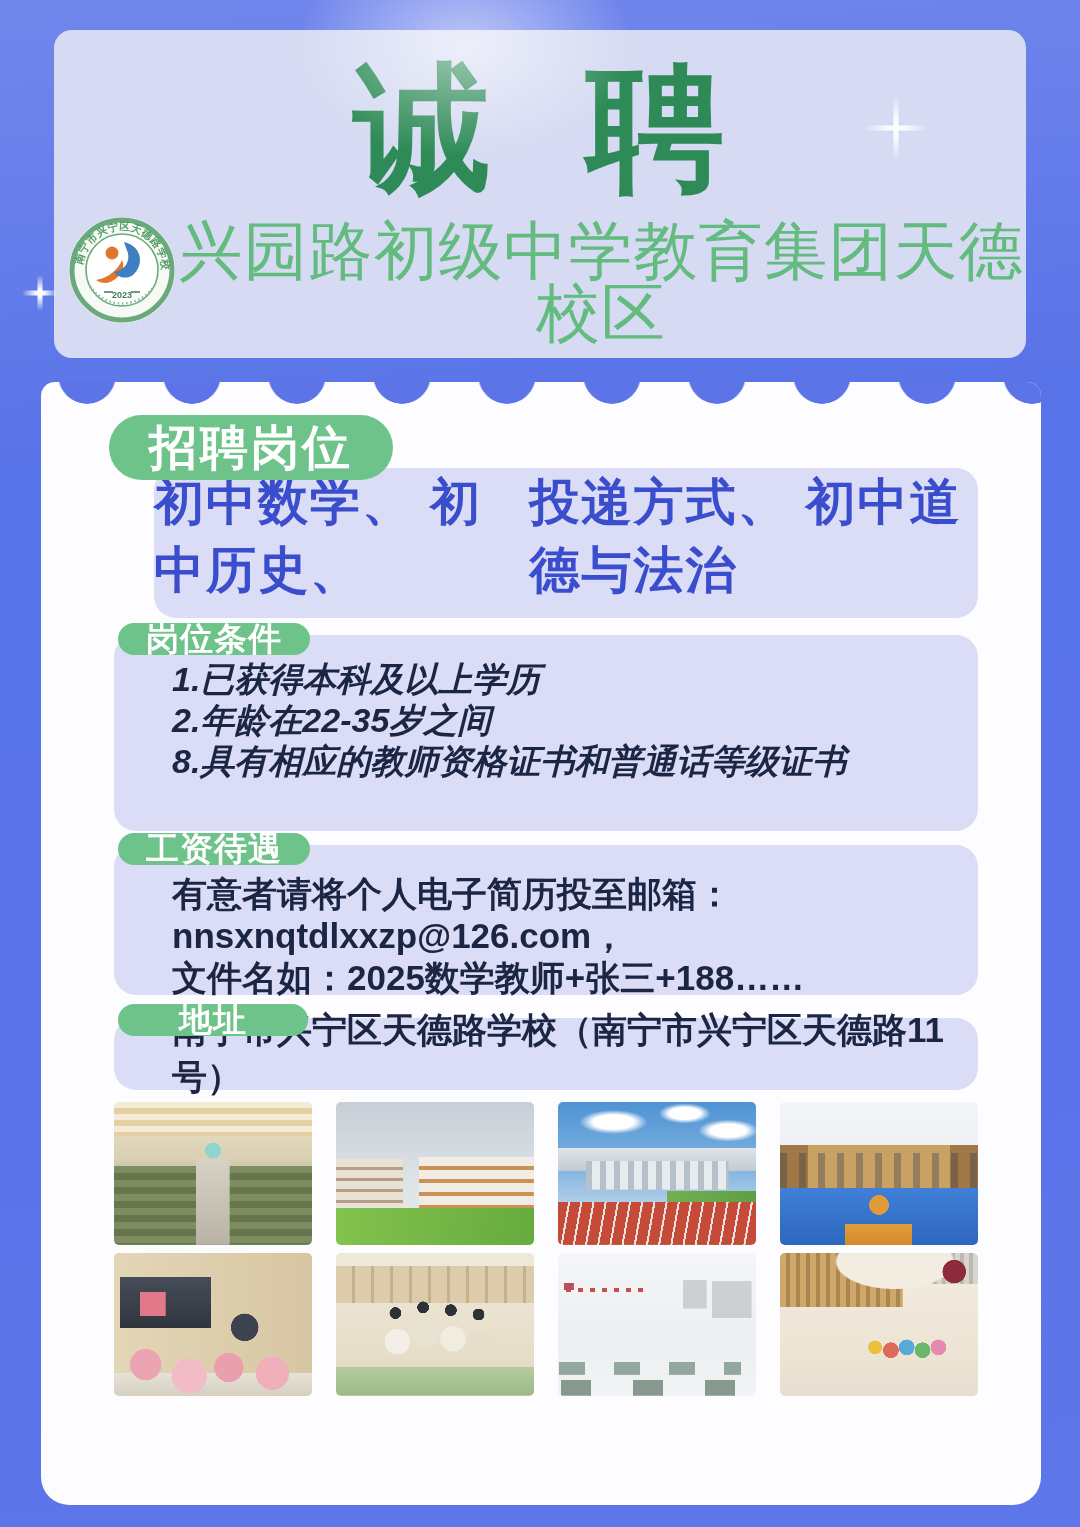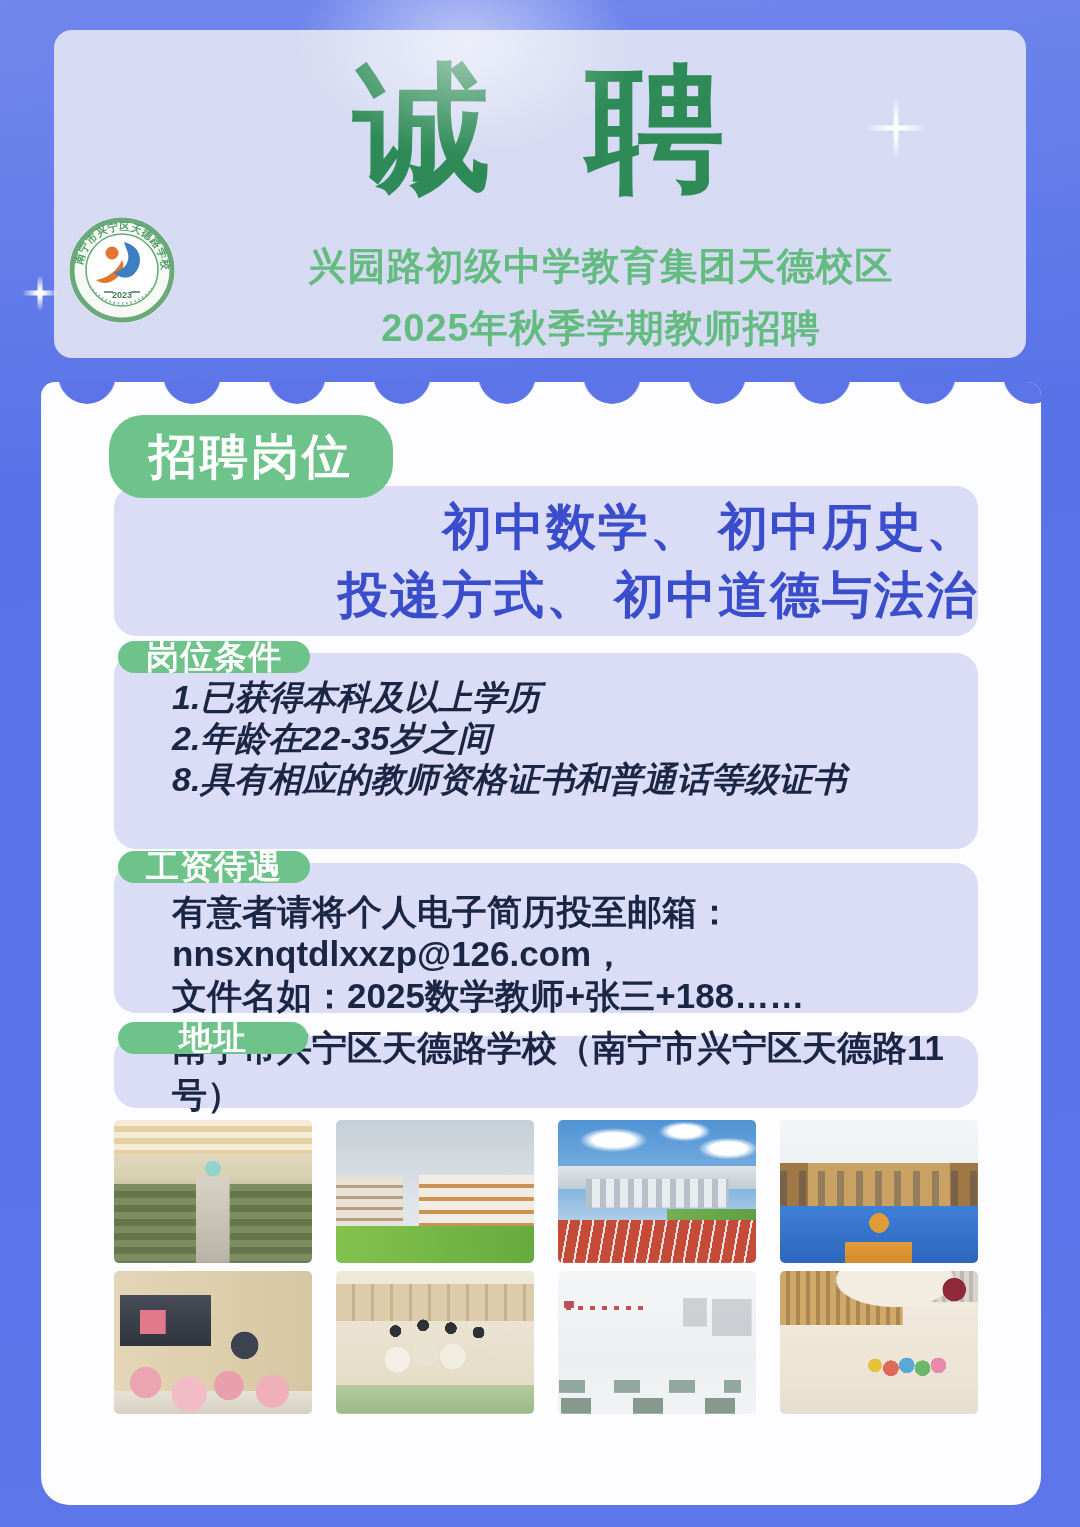--- a/index.html
+++ b/index.html
@@ -26,44 +26,44 @@
   .sparkle--big{left:864px;top:96px;width:64px;height:64px;}
   .sparkle--small{left:22px;top:275px;width:36px;height:36px;}
 
   
   .top-card{position:absolute;left:54px;top:30px;width:972px;height:328px;
     background:var(--card-lavender);border-radius:18px;z-index:2;}
   .poster-title{margin-top:22px;text-align:center;font-size:138px;line-height:152px;
     font-weight:bold;color:var(--title-green);word-spacing:52px;letter-spacing:2px;}
   .header-row{display:flex;margin-top:12px;}
   .logo{width:108px;height:108px;margin-left:14px;flex:0 0 auto;}
-  .subtitles{flex:1;text-align:center;margin-top:19px;font-size:38px;line-height:62px;
-    font-weight:bold;color:var(--subtitle-green);letter-spacing:1px;}
+  .subtitles{flex:1;text-align:center;margin-top:4px;font-size:64px;line-height:62px;
+    font-weight:normal;color:var(--subtitle-green);letter-spacing:1px;}
 
   
   .main-card{position:absolute;left:41px;top:382px;width:1000px;height:1123px;box-sizing:border-box;
     padding:0 63px 0 73px;background:#fdfdff;border-radius:14px 14px 28px 28px;overflow:hidden;z-index:2;}
   .scallops{position:absolute;top:0;left:0;right:0;height:32px;
     background-image:radial-gradient(circle 29px at 50% -7px,#5c74e8 98%,rgba(92,116,232,0) 100%);
     background-size:105px 32px;background-repeat:repeat-x;background-position:-6.5px 0;}
 
   .pill{display:flex;align-items:center;justify-content:center;width:fit-content;
     background:var(--pill-green);color:#fff;font-weight:bold;position:relative;z-index:2;}
-  .pill--lg{height:65px;font-size:48px;padding:9px 40px;border-radius:34px;letter-spacing:3px;
+  .pill--lg{height:65px;font-size:48px;padding:0 40px;border-radius:34px;letter-spacing:3px;
     margin:33px 0 -12px -5px;}
   .pill--sm{height:32px;font-size:33px;padding:0 28px;border-radius:23px;letter-spacing:1px;}
   .pill--req{margin:5px 0 -20px 4px;}
   .pill--salary{margin:2px 0 -20px 4px;}
   .pill--apply{margin:10px 0 -19px 4px;}
   .pill--address{margin:9px 0 -18px 4px;padding:0 61px;}
 
   .panel{background:var(--panel-lavender);border-radius:22px;position:relative;z-index:1;
     box-sizing:border-box;color:var(--text-navy);font-weight:bold;}
-  .panel--positions{height:150px;display:flex;flex-direction:column;justify-content:center;
-    text-align:right;color:var(--positions-blue);font-size:50px;line-height:68px;letter-spacing:2px;}
+  .panel--positions{height:150px;display:flex;flex-direction:row;justify-content:center;
+    text-align:left;color:var(--positions-blue);font-size:50px;line-height:68px;letter-spacing:2px;margin-left:40px;}
   .panel--req{height:196px;padding:24px 10px 0 58px;font-size:34px;line-height:41px;font-style:italic;}
   .panel--salary{height:67px;display:flex;align-items:center;padding-left:58px;font-size:35px;}
   .panel--apply{height:150px;padding:28px 10px 0 58px;font-size:35px;line-height:42px;}
   .panel--address{height:72px;display:flex;align-items:center;padding-left:58px;font-size:35px;}
 
   
   .photo-grid{margin-top:12px;display:grid;grid-template-columns:repeat(4,1fr);gap:8px 24px;}
   .photo{height:143px;border-radius:5px;}
   .p1{background:
     radial-gradient(circle 8px at 50% 34%,#8fd4cd 97%,rgba(0,0,0,0)),
@@ -156,21 +156,20 @@
         </text>
         <path d="M 22 70 A 38 38 0 0 0 86 70" fill="none" stroke="#8db89a" stroke-width="2.4" stroke-dasharray="1.6 2.6"></path>
         <circle cx="44" cy="37" r="6.5" fill="#e2762e"></circle>
         <path d="M28 64 C40 62 50 54 54 44 C58 52 52 62 42 66 C38 68 32 67 28 64 Z" fill="#e2762e"></path>
         <path d="M56 26 C74 30 76 48 66 58 C60 64 50 62 46 56 C58 54 64 44 58 32 Z" fill="#3d7fc1"></path>
         <path d="M36 76 h9 M63 76 h9" stroke="#3f7d54" stroke-width="1.4"></path>
         <text x="54" y="82" text-anchor="middle" font-size="9" font-weight="bold" fill="#3f7d54">2023</text>
       </svg>
       <div class="subtitles">
         <div>兴园路初级中学教育集团天德校区</div>
-        <div>2025年秋季学期教师招聘</div>
       </div>
     </div>
   </div>
 
   <div class="main-card">
     <div class="scallops"></div>
 
     <div>
       <div class="pill pill--lg">招聘岗位</div>
       <div class="panel panel--positions">

